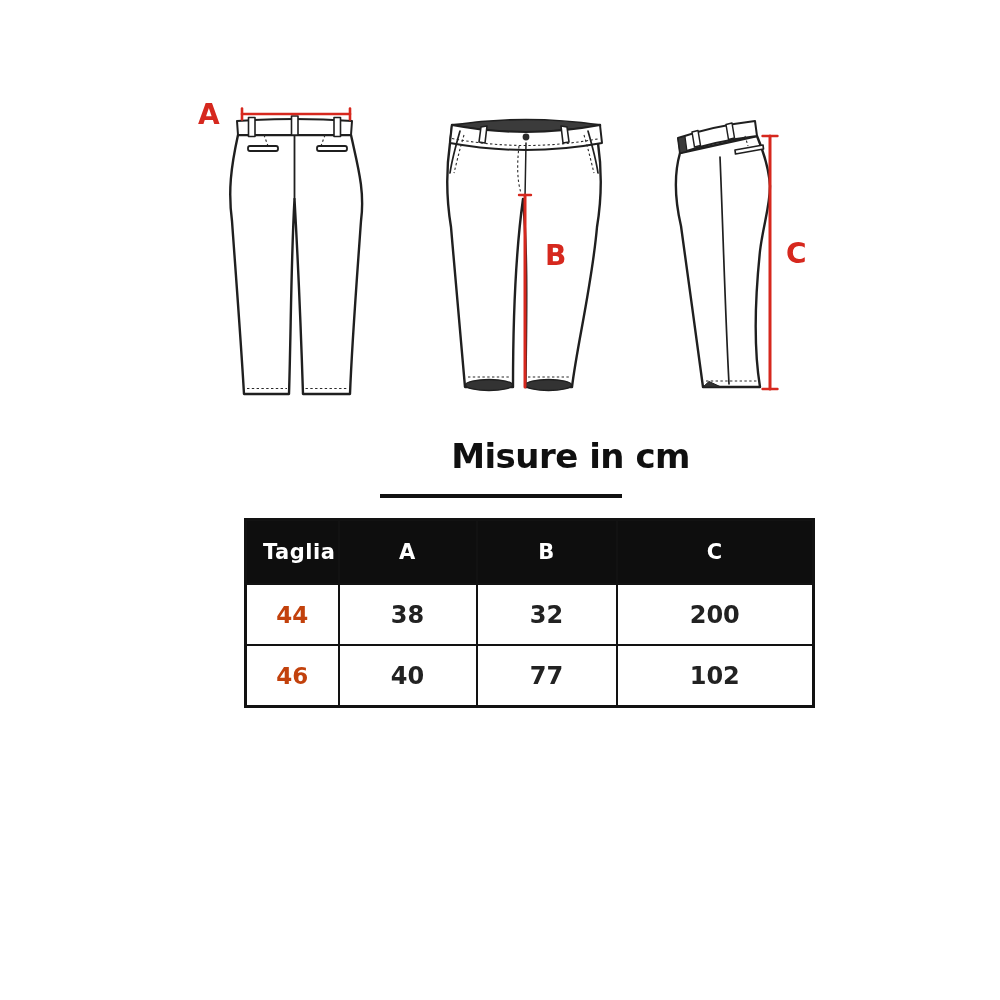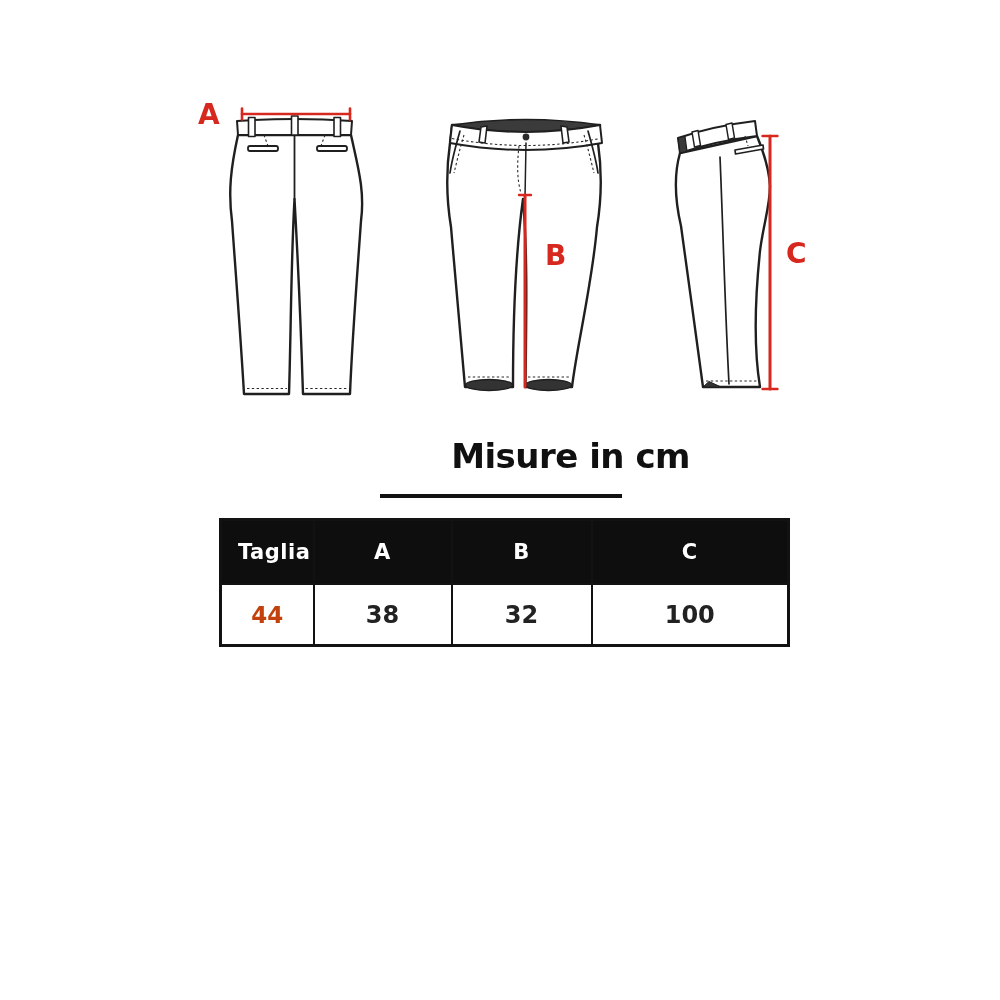--- a/index.html
+++ b/index.html
@@ -13,21 +13,21 @@
     font-family:"DejaVu Sans","Liberation Sans",sans-serif;
   }
   #title-wrap{position:absolute;left:290px;top:436px;width:400px;text-align:right;}
   #title{
     font-size:34px;font-weight:800;color:#101010;letter-spacing:-0.5px;white-space:nowrap;
   }
   #title-underline{
     position:absolute;left:380px;top:494px;width:242px;height:4px;background:#111111;
   }
   #size-table{
-    position:absolute;left:219px;top:518px;width:568px;
+    position:absolute;left:244px;top:518px;width:568px;
     border-collapse:collapse;table-layout:fixed;
     border:3px solid #121212;
   }
   #size-table th,#size-table td{border:2px solid #121212;}
   #size-table thead th{
     background:#0e0e0e;color:#ffffff;height:60px;font-weight:700;
     font-size:21px;letter-spacing:0.5px;text-align:center;vertical-align:middle;
   }
   #size-table thead th.first{ text-align:left;padding-left:16px;font-size:21px;}
   #size-table tbody td{
@@ -135,18 +135,24 @@
         <th>A</th>
         <th>B</th>
         <th>C</th>
       </tr>
     </thead>
     <tbody>
       <tr>
         <td class="size-cell">44</td>
         <td>38</td>
         <td>32</td>
-        <td>100</td>
+        <td>200</td>
+      </tr>
+      <tr>
+        <td class="size-cell">46</td>
+        <td>40</td>
+        <td>77</td>
+        <td>102</td>
       </tr>
     </tbody>
   </table>
 
 </div>
 
 </body></html>

